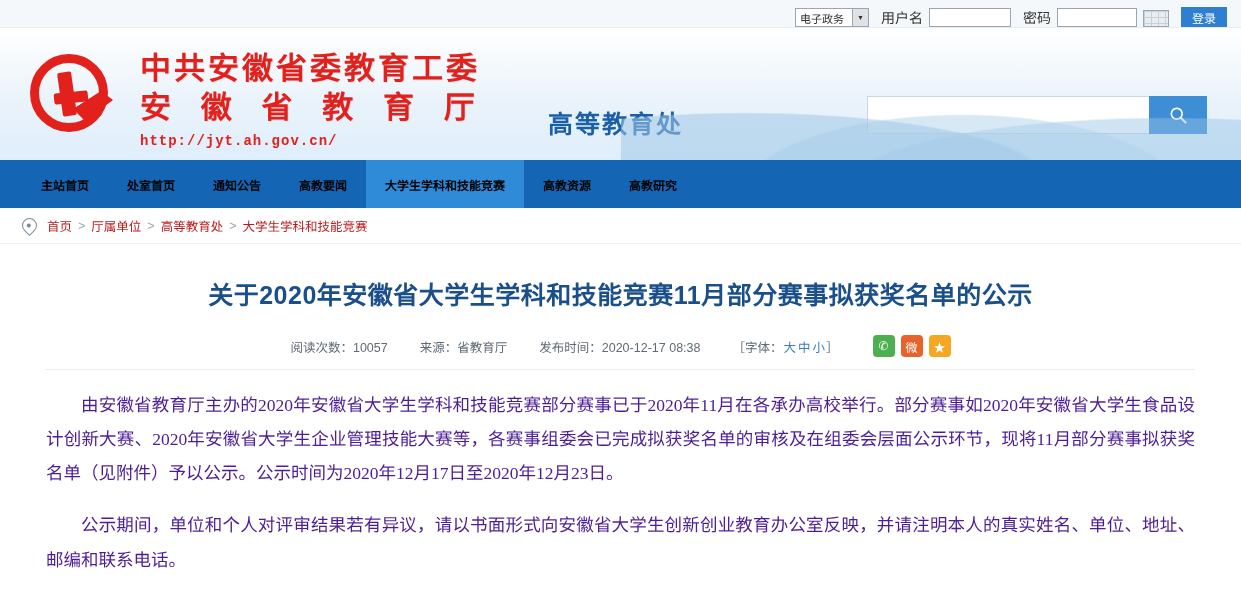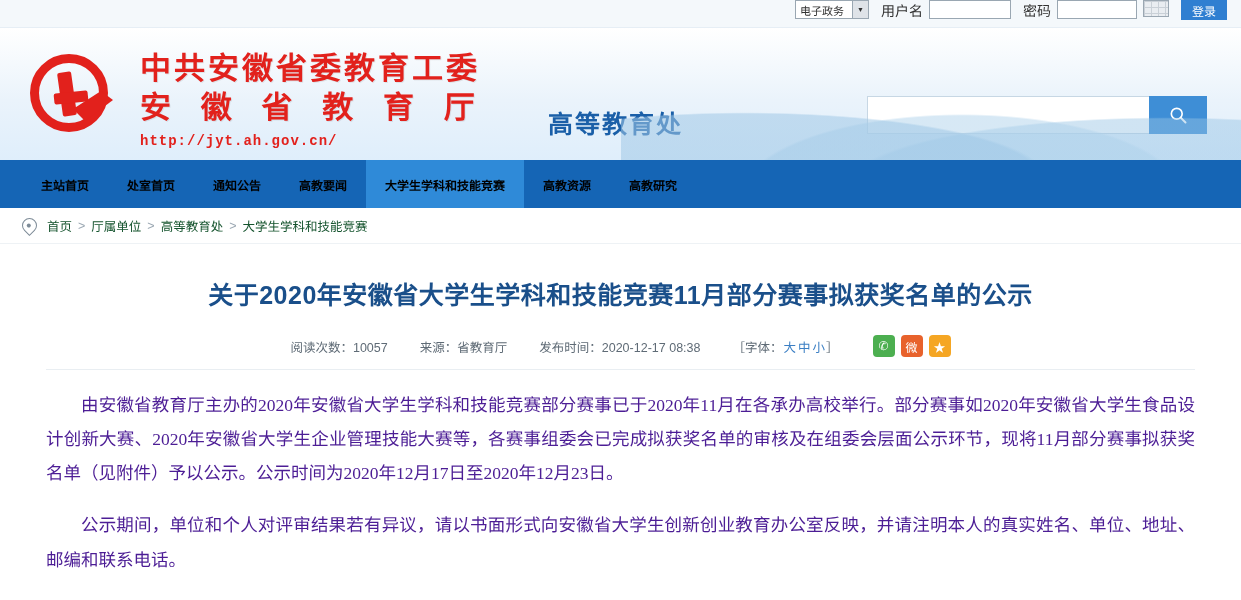--- a/index.html
+++ b/index.html
@@ -13,21 +13,21 @@
     font-family: "Liberation Sans", sans-serif;
     background: #ffffff;
     color: #222;
   }
 
   
   .topbar {
     height: 28px;
     background: #f4f8fb;
     display: flex;
-    align-items: flex-start;
+    align-items: flex-end;
     justify-content: flex-end;
     padding-right: 14px;
     box-sizing: border-box;
     font-size: 12px;
     gap: 6px;
     border-bottom: 1px solid #e6eef5;
   }
   .select-box {
     width: 74px;
     height: 19px;
@@ -286,21 +286,21 @@
     content: "";
     position: absolute;
     left: 4px;
     top: 4px;
     width: 4px;
     height: 4px;
     background: #7d8b97;
     border-radius: 50%;
   }
   .crumb a {
-    color: #14532d;
+    color: #b91c1c;
     text-decoration: none;
     cursor: pointer;
   }
   .crumb .sep {
     color: #9aa7b2;
   }
 
   
   .article {
     padding: 0 46px;

